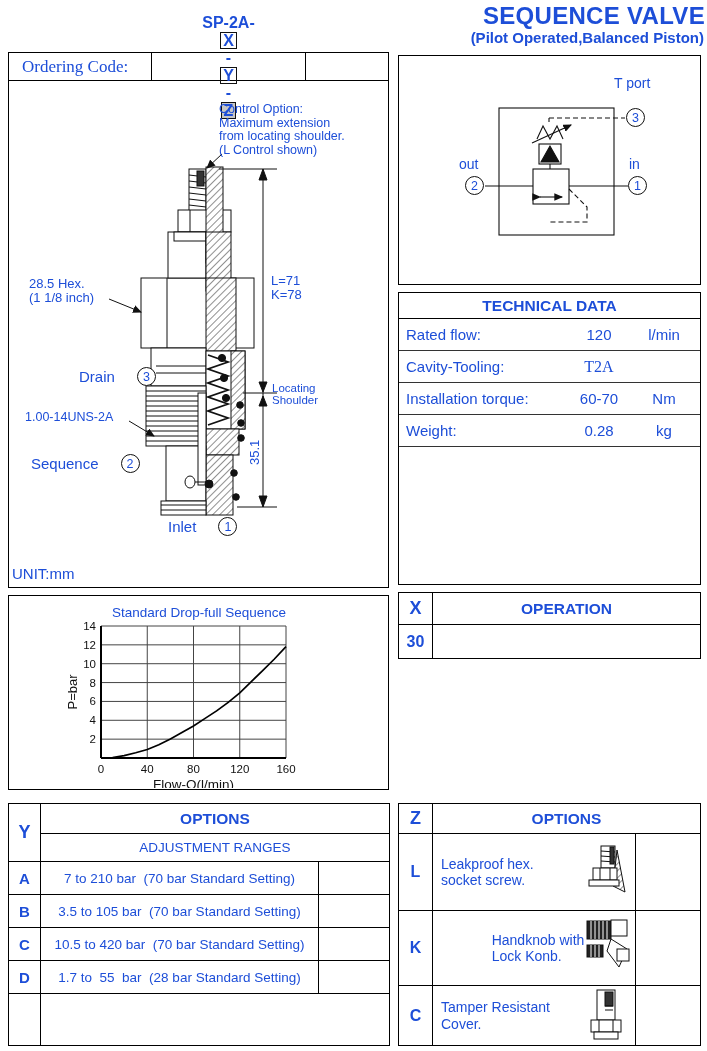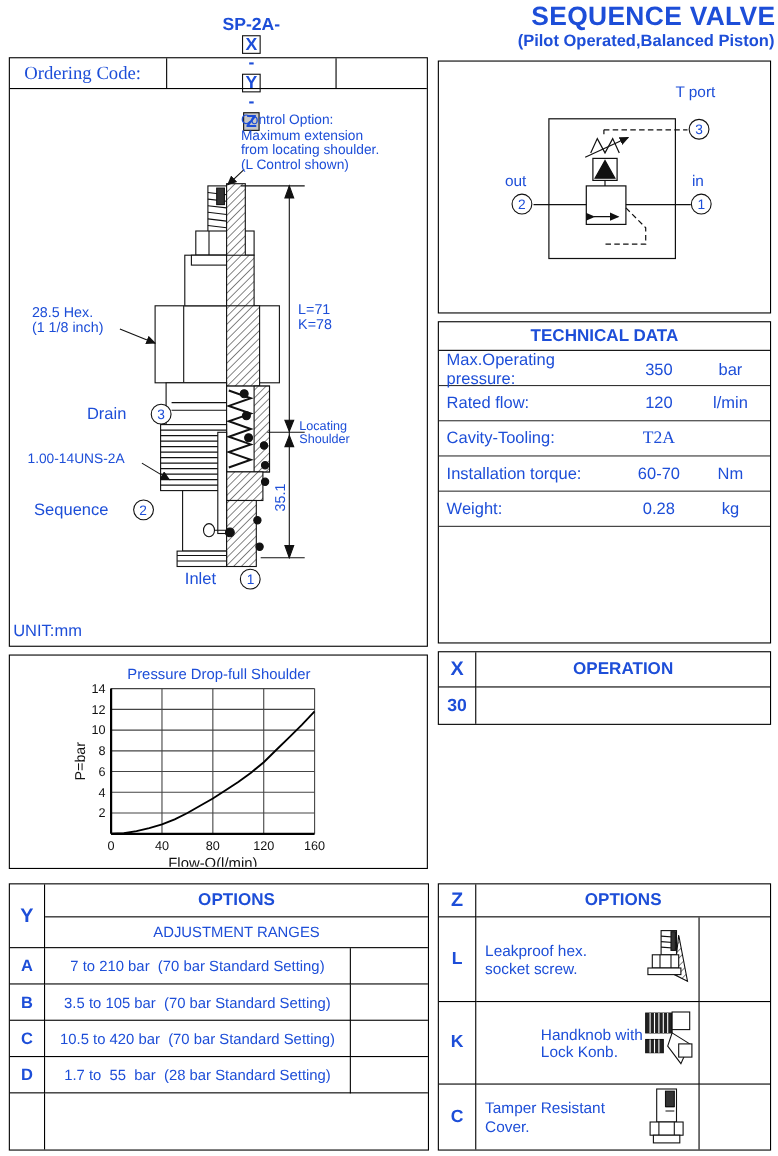--- a/index.html
+++ b/index.html
@@ -219,25 +219,20 @@
     <span class="portcircle abs" style="left:227px;top:52px;">3</span>
     <div class="dlab" style="left:60px;top:101px;font-size:14px;">out</div>
     <span class="portcircle abs" style="left:66px;top:120px;">2</span>
     <div class="dlab" style="left:230px;top:101px;font-size:14px;">in</div>
     <span class="portcircle abs" style="left:229px;top:120px;">1</span>
   </div>
 
   <div class="panel" style="left:398px;top:292px;width:303px;height:293px;">
     <div class="tech-title">TECHNICAL DATA</div>
     <div class="tech-row">
-      <span class="tl">Max.Operating pressure:</span>
-      <span class="tv">350</span>
-      <span class="tu">bar</span>
-    </div>
-    <div class="tech-row">
       <span class="tl">Rated flow:</span>
       <span class="tv">120</span>
       <span class="tu">l/min</span>
     </div>
     <div class="tech-row">
       <span class="tl">Cavity-Tooling:</span>
       <span class="tv serif">T2A</span>
       <span class="tu"></span>
     </div>
     <div class="tech-row">
@@ -246,21 +241,21 @@
       <span class="tu">Nm</span>
     </div>
     <div class="tech-row">
       <span class="tl">Weight:</span>
       <span class="tv">0.28</span>
       <span class="tu">kg</span>
     </div>
   </div>
 
   <div class="panel" style="left:8px;top:595px;width:381px;height:195px;">
-    <div class="chart-title">Pressure Drop-full Shoulder</div>
+    <div class="chart-title">Standard Drop-full Sequence</div>
     <svg id="chart-svg" class="abs" style="left:0;top:0;" width="378" height="192" viewBox="0 0 378 192">
         <text x="92" y="177" font-size="11.5" text-anchor="middle">0</text>
         <line x1="138.25" y1="30" x2="138.25" y2="162" stroke="#444" stroke-width="1"></line>
         <text x="138.25" y="177" font-size="11.5" text-anchor="middle">40</text>
         <line x1="184.5" y1="30" x2="184.5" y2="162" stroke="#444" stroke-width="1"></line>
         <text x="184.5" y="177" font-size="11.5" text-anchor="middle">80</text>
         <line x1="230.75" y1="30" x2="230.75" y2="162" stroke="#444" stroke-width="1"></line>
         <text x="230.75" y="177" font-size="11.5" text-anchor="middle">120</text>
         <line x1="277" y1="30" x2="277" y2="162" stroke="#444" stroke-width="1"></line>
         <text x="277" y="177" font-size="11.5" text-anchor="middle">160</text>

